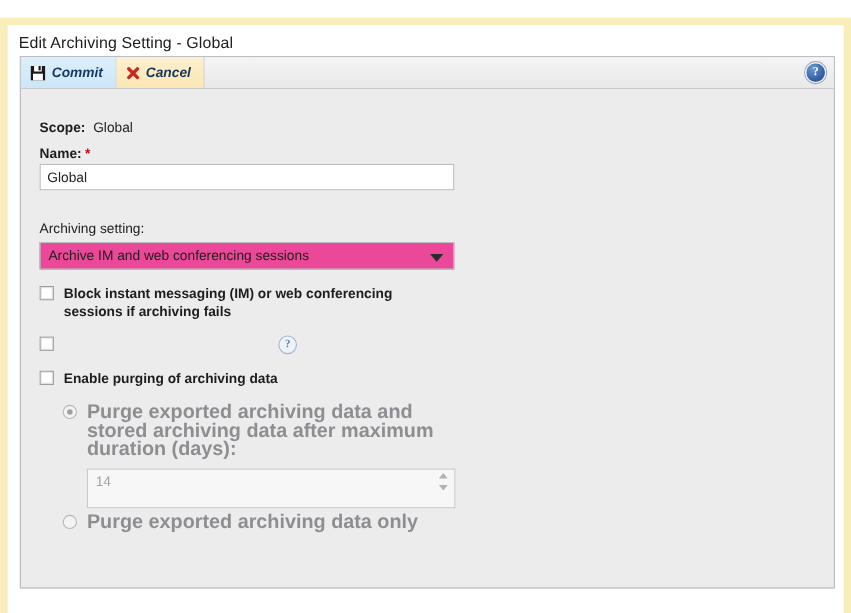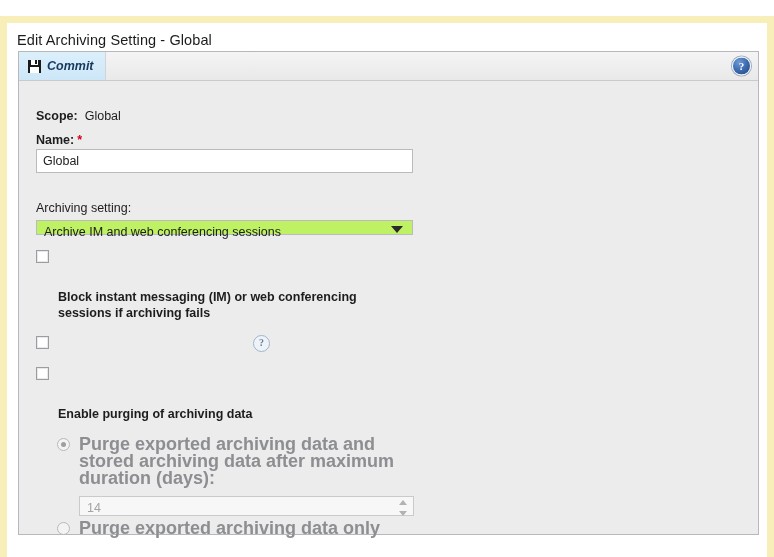--- a/index.html
+++ b/index.html
@@ -187,23 +187,23 @@
   #archiving-label-row {
     margin-top: 28px;
     margin-bottom: 5px;
   }
 
   
   .combobox {
     position: relative;
     box-sizing: border-box;
     width: 377px;
-    height: 15px;
+    height: 25px;
     border: 1px solid #b9bbbe;
-    background: #bef264;
+    background: #ec4899;
     cursor: pointer;
   }
   .combobox .cb-text {
     position: absolute;
     left: 7px; top: 0;
     line-height: 23px;
     font-size: 12.5px;
     color: #1d1d1d;
     white-space: nowrap;
   }
@@ -233,21 +233,20 @@
     margin-top: 1px;
     margin-right: 9px;
     cursor: pointer;
   }
   .cb-label {
     font-weight: bold;
     font-size: 12.5px;
     line-height: 16px;
     color: #1d1d1d;
     max-width: 345px;
-    margin-top: 40px;
   }
 
   
   .help-small {
     width: 15px; height: 15px;
     border-radius: 50%;
     background: #eff3f8;
     border: 1px solid #9fb5cf;
     color: #5b7fa6;
     font-size: 10px;
@@ -291,21 +290,21 @@
     line-height: 17px;
     color: #8c8e91;
     max-width: 330px;
   }
 
   
   .spinner {
     position: relative;
     box-sizing: border-box;
     width: 335px;
-    height: 20px;
+    height: 36px;
     border: 1px solid #c9cacc;
     background: #f7f7f8;
     margin-left: 22px;
     margin-top: 9px;
   }
   .spinner .sp-text {
     position: absolute;
     left: 7px; top: 0;
     line-height: 22px;
     font-size: 12.5px;
@@ -349,20 +348,27 @@
       <div class="tb-btn" id="commit-button">
         <span class="icon-save">
           <i class="body"></i>
             <i class="top"></i>
             <i class="slot"></i>
             <i class="bot"></i>
         </span>
         <span>Commit</span>
       </div>
 
+      <div class="tb-btn" id="cancel-button">
+        <span class="icon-x">
+          <i class="a"></i>
+            <i class="b"></i>
+        </span>
+        <span>Cancel</span>
+      </div>
 
       <div class="tb-rest">
         <div id="toolbar-help-icon">?</div>
       </div>
     </div>
 
     <div id="form-body">
 
       <div class="row" id="scope-row">
         <span class="lbl-bold">Scope:</span><span id="scope-value">Global</span>

